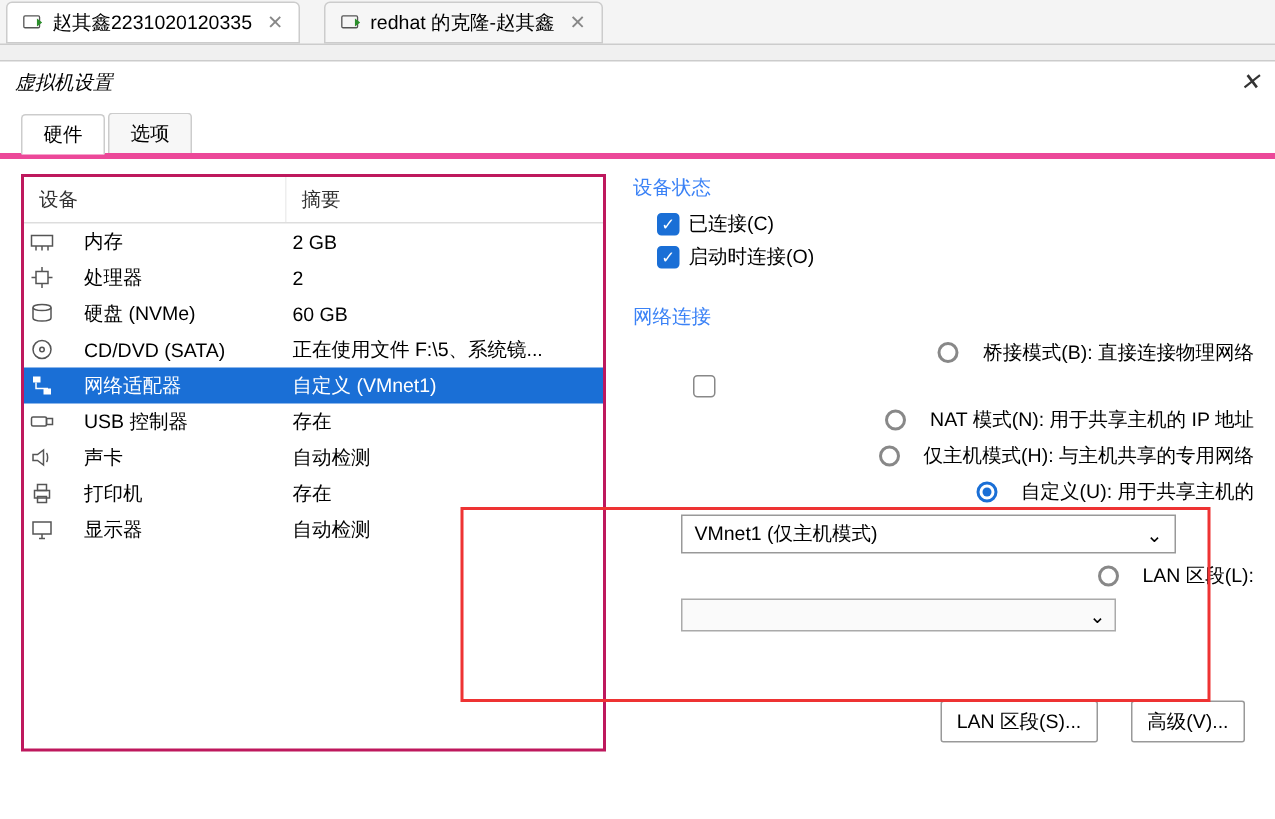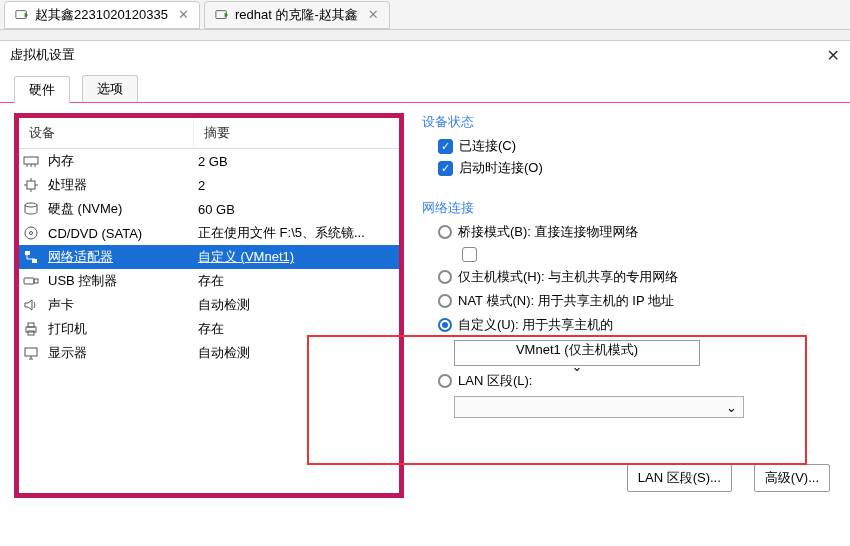--- a/index.html
+++ b/index.html
@@ -1,52 +1,52 @@
 <!DOCTYPE html>
 <html><head>
 <meta charset="utf-8">
 <style>
   * { box-sizing: border-box; font-family: "Microsoft YaHei", "PingFang SC", Arial, sans-serif; font-size: 13px; }
   body { margin: 0; background: #f0f0f0; width: 850px; height: 546px; overflow: hidden; }
-  .tabstrip { display: flex; align-items: center; height: 30px; background: #f4f4f4; gap: 0; padding: 0 4px; border-bottom: 1px solid #ccc; position: relative; z-index: 3; }
+  .tabstrip { display: flex; align-items: center; height: 30px; background: #f4f4f4; gap: 12px; padding: 0 4px; border-bottom: 1px solid #ccc; position: relative; z-index: 3; }
   .topTab { display: flex; align-items: center; gap: 6px; padding: 4px 10px; border: 1px solid #ccc; background: #fff; border-radius: 4px 4px 0 0; margin-right: 4px; }
   .topTab.inactive { background: #f6f6f6; }
   .topTab .x { color: #888; margin-left: 4px; }
   .vmIcon { width: 14px; height: 14px; display: inline-block; }
   .vmIcon svg { width: 14px; height: 14px; }
   .dlg { position: absolute; top: 40px; left: 0; right: 0; bottom: 0; background: #fff; border-top: 1px solid #ccc; }
-  .dlgHeader { display: flex; align-items: center; justify-content: space-between; height: 28px; padding: 0 10px; }
+  .dlgHeader { display: flex; align-items: center; justify-content: space-between; height: 28px; padding: 0 10px; font-style: italic; }
   .dlgTitle { font-size: 13px; }
   .closeX { font-size: 16px; color: #333; cursor: default; }
-  .innerTabs { display: flex; gap: 12px; padding: 6px 14px 0 14px; border-bottom: 1px solid #ec4899; }
+  .innerTabs { display: flex; gap: 2px; padding: 6px 14px 0 14px; border-bottom: 4px solid #ec4899; }
   .innerTab { padding: 4px 14px; border: 1px solid #ccc; border-bottom: none; background: #fff; border-radius: 3px 3px 0 0; position: relative; top: 1px; }
   .innerTab.inactive { background: #f7f7f7; top: 0; }
   .contentRow { display: flex; padding: 10px 14px; gap: 18px; }
-  .leftPanel { width: 390px; border: 5px solid #be185d; height: 385px; }
+  .leftPanel { width: 390px; border: 2px solid #be185d; height: 385px; }
   .colHeaders { display: flex; border-bottom: 1px solid #ddd; }
   .colHeaders div { padding: 6px 10px; font-weight: normal; color: #333; }
   .colDevice { width: 175px; border-right: 1px solid #eee; }
   .colSummary { flex: 1; }
   .hwRow { display: flex; align-items: center; padding: 3px 4px; }
-  .hwRow.selected { background: #1a6fd6; color: #fff; text-decoration: underline; }
-  .hwRow .colDevice { display: flex; align-items: center; gap: 9px; border-right: none; }
+  .hwRow.selected { background: #1a6fd6; color: #fff; }
+  .hwRow .colDevice { display: flex; align-items: center; gap: 20px; border-right: none; }
   .hwRow .colSummary { white-space: nowrap; overflow: hidden; text-overflow: ellipsis; }
   .hwIcon { width: 16px; height: 16px; display: inline-flex; align-items: center; justify-content: center; color: #444; }
   .hwRow.selected .hwIcon { color: #fff; }
   .rightPanel { flex: 1; position: relative; }
   .grpLabel { color: #3b82f6; margin-bottom: 6px; }
   .checkRow { display: flex; align-items: center; gap: 6px; margin: 4px 0 4px 16px; }
-  .radioRow { display: flex; align-items: center; gap: 6px; margin: 6px 0 6px 16px; }
+  .radioRow { display: flex; align-items: center; gap: 16px; margin: 6px 0 6px 16px; justify-content: flex-end; }
   .chkbox { width: 15px; height: 15px; border-radius: 3px; border: 1px solid #888; display: inline-flex; align-items: center; justify-content: center; background: #fff; }
   .chkbox.checked { background: #1a6fd6; border-color: #1a6fd6; color: #fff; font-size: 11px; }
   .radio { width: 14px; height: 14px; border-radius: 50%; border: 2px solid #888; display: inline-flex; align-items: center; justify-content: center; background: #fff; }
   .radio.selected { border-color: #1a6fd6; }
   .radio.selected::after { content: ""; width: 6px; height: 6px; border-radius: 50%; background: #1a6fd6; }
   .disabledText { color: #aaa; }
-  .selectBox { margin: 6px 0 6px 32px; width: 246px; height: 26px; border: 1px solid #999; display: flex; align-items: center; justify-content: space-between; padding: 0 8px; background: #fff; flex-direction: column; }
+  .selectBox { margin: 6px 0 6px 32px; width: 330px; height: 26px; border: 1px solid #999; display: flex; align-items: center; justify-content: space-between; padding: 0 8px; background: #fff; }
   .redBox { position: absolute; border: 2px solid #e33; left: -115px; top: 222px; width: 500px; height: 130px; pointer-events: none; }
   .btnRow { display: flex; gap: 10px; justify-content: flex-end; margin-top: 46px; padding-right: 6px; }
   .btn { border: 1px solid #999; padding: 4px 10px; background: #fff; border-radius: 2px; margin-left: 12px; }
   .smallSelect { width: 290px; height: 22px; border: 1px solid #aaa; margin-left: 32px; display: flex; align-items: center; justify-content: flex-end; padding: 0 6px; background: #fafafa; }
 </style>
 </head>
 <body>
 
 <div class="tabstrip">
   <div class="topTab">
@@ -225,25 +225,25 @@
 
       <div class="radioRow">
         <span class="radio"></span>
         <span>桥接模式(B): 直接连接物理网络</span>
       </div>
       <div class="checkRow" style="margin-left:40px">
         <span class="chkbox"></span>
       </div>
       <div class="radioRow">
         <span class="radio"></span>
+        <span>NAT 模式(N): 用于共享主机的 IP 地址</span>
+      </div>
+      <div class="radioRow">
+        <span class="radio"></span>
         <span>仅主机模式(H): 与主机共享的专用网络</span>
-      </div>
-      <div class="radioRow">
-        <span class="radio"></span>
-        <span>NAT 模式(N): 用于共享主机的 IP 地址</span>
       </div>
       <div class="radioRow">
         <span class="radio selected"></span>
         <span>自定义(U): 用于共享主机的</span>
       </div>
       <div class="selectBox">
         <span>VMnet1 (仅主机模式)</span>
         <span>⌄</span>
       </div>
       <div class="radioRow">

